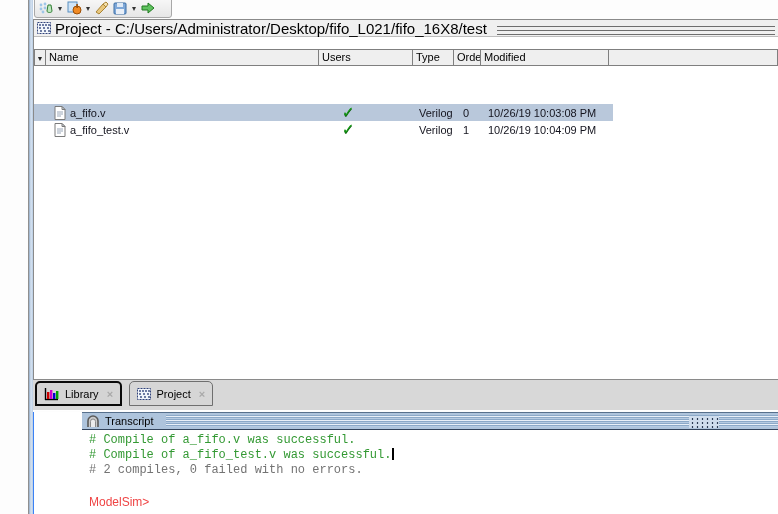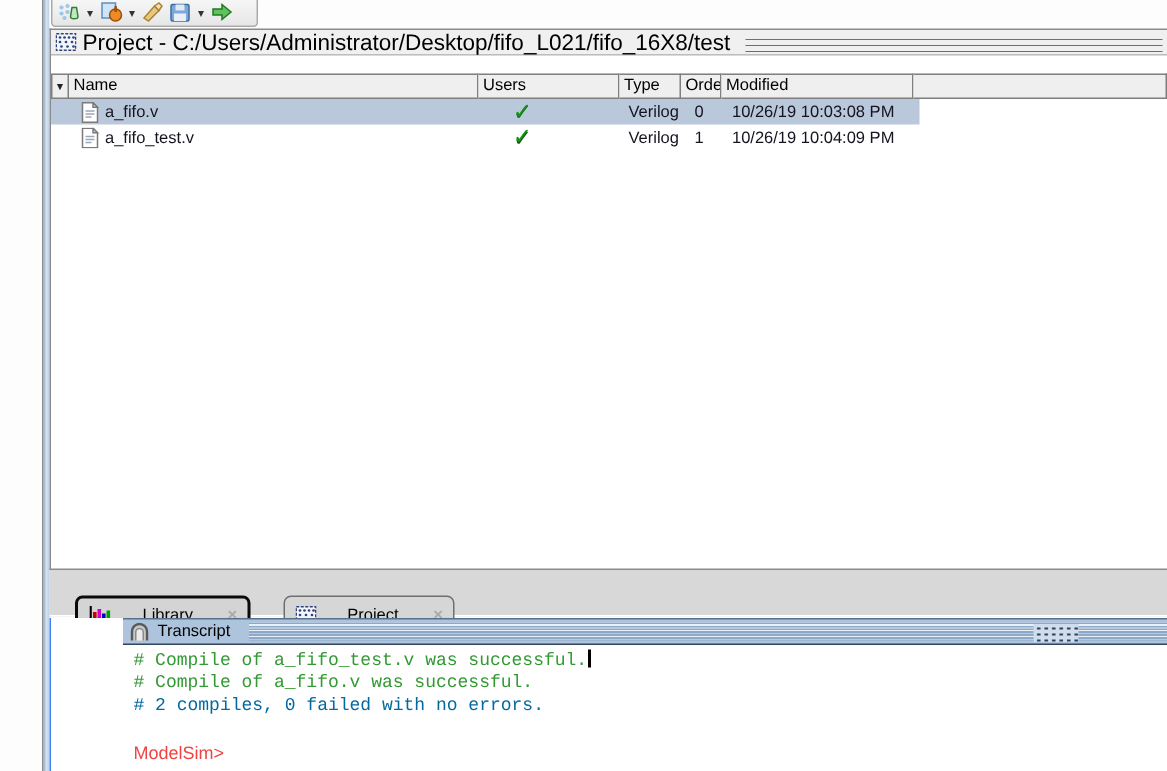--- a/index.html
+++ b/index.html
@@ -29,58 +29,58 @@
   .grip-lines { flex:1; height:13px; margin:2px 3px 0 6px;
     background:repeating-linear-gradient(to bottom, transparent 0 3px, #6e6e6e 3px 4px); }
 
   .prj-header { display:grid; grid-template-columns:12px 273px 94px 41px 27px 128px auto;
     margin-top:12px; height:17px; font-size:11px; }
   .prj-header > div { background:#efefef; border:1px solid #7f7f7f; border-left:none;
     padding:1px 3px; white-space:nowrap; overflow:hidden; line-height:13px; }
   .prj-header > div:first-child { border-left:1px solid #7f7f7f; text-align:center; padding:1px 0; }
   .filter-arrow { font-size:7px; line-height:13px; color:#222; }
 
-  .prj-body { position:relative; }
+  .prj-body { position:relative;margin-top:38px; }
   .prj-row { display:grid; grid-template-columns:12px 273px 94px 41px 27px 132px;
     width:579px; height:17px; align-items:center; font-size:11px; color:#14141e; }
   .prj-row.selected { background:#b9c8db; }
   .cell-name { display:flex; align-items:center; gap:4px; padding-left:8px; white-space:nowrap; overflow:hidden; }
   .cell-status { padding-left:23px; }
   .checkmark { color:#129512; font-weight:bold; font-size:15px; line-height:15px;
     text-shadow:0 1px 0 #0a5c0a; font-family:"DejaVu Sans",sans-serif; }
   .cell-type { padding-left:6px; }
   .cell-order { padding-left:9px; }
   .cell-modified { padding-left:7px; white-space:nowrap; }
 
   
   .tab-strip { position:absolute; left:33px; top:380px; right:0; height:31px;
     background:#d8d8d8; border-bottom:1px solid #ffffff; }
-  .tab { position:relative; top:17px; display:inline-flex; align-items:center; gap:21px;
-    height:25px; padding:0 7px; margin-left:17px; font-size:11px;
+  .tab { position:relative; top:1px; display:inline-flex; align-items:center; gap:6px;
+    height:25px; padding:0 7px; margin-left:2px; font-size:11px;
     background:#d6d6d6; border:1px solid #6f6f6f; border-radius:5px 5px 0 0; vertical-align:top; }
   .tab.bold { border:2px solid #0a0a0a; background:#d4d4d4; }
   .tab-close { color:#a9a9a9; font-weight:bold; font-size:11px; margin-left:2px; }
 
   
   .transcript-pane { position:absolute; left:33px; top:412px; right:0; height:102px;
     border-left:1px solid #3b82f6; background:#fff;padding-left:48px; }
   .tr-titlebar { position:relative; height:18px; background:#aec4dc;
     border-top:1px solid #5c7globalThis; border-top:1px solid #57708c; border-bottom:1px solid #2e4precision; border-bottom:1px solid #33445c;
     display:flex; align-items:center; padding-left:4px; gap:5px; }
   .tr-title { font-size:11px; white-space:nowrap; }
   .tr-stripes { flex:1; height:12px; margin-left:7px;
     background:repeating-linear-gradient(to bottom,#8ca9c8 0 1px,#e9f0f8 1px 2px,#8ca9c8 2px 3px,#b6cbe2 3px 4px); }
   .tr-dotgrip { position:absolute; left:607px; top:3px; width:30px; height:12px;
     background-color:#cfdded;
     background-image:radial-gradient(#2c3c55 1px, transparent 1.2px);
     background-size:5px 4px; background-position:1px 1px; }
   .tr-content { position:relative; height:83px; padding:3px 0 0 7px;
     font-family:"Liberation Mono","DejaVu Sans Mono",monospace; font-size:12px; line-height:15px; }
   .tr-line.green { color:#339933; }
-  .tr-line.black { color:#0369a1; }
+  .tr-line.black { color:#737373; }
   .caret { display:inline-block; width:2px; height:12px; background:#000; vertical-align:-2px; margin-left:1px; }
   .prompt { position:absolute; left:7px; bottom:3px; color:#ef4444; font-family:"Liberation Sans",sans-serif; font-size:12px; }
 </style>
 </head>
 <body>
 
 <div class="left-strip"></div>
 
 <div class="toolbar-row">
   <div class="toolbar-group">
@@ -229,18 +229,18 @@
   <div class="tr-titlebar">
     <svg width="14" height="13" viewBox="0 0 14 13">
       <path d="M2 12 V6 a5 5 0 0 1 10 0 v6" fill="#c9c9c9" stroke="#5a5a5a" stroke-width="1.6"></path>
       <path d="M4.5 12 V6.5 a2.5 2.5 0 0 1 5 0 V12" fill="#ececec" stroke="#8a8a8a"></path>
     </svg>
     <span class="tr-title">Transcript</span>
     <div class="tr-stripes"></div>
     <div class="tr-dotgrip"></div>
   </div>
   <div class="tr-content">
+    <div class="tr-line green"><span># Compile of a_fifo.v was successful.</span></div>
     <div class="tr-line green"><span># Compile of a_fifo_test.v was successful.</span><span class="caret"></span></div>
-    <div class="tr-line green"><span># Compile of a_fifo.v was successful.</span></div>
     <div class="tr-line black"><span># 2 compiles, 0 failed with no errors.</span></div>
     <div class="prompt">ModelSim&gt;</div>
   </div>
 </div>
 
 </body></html>

